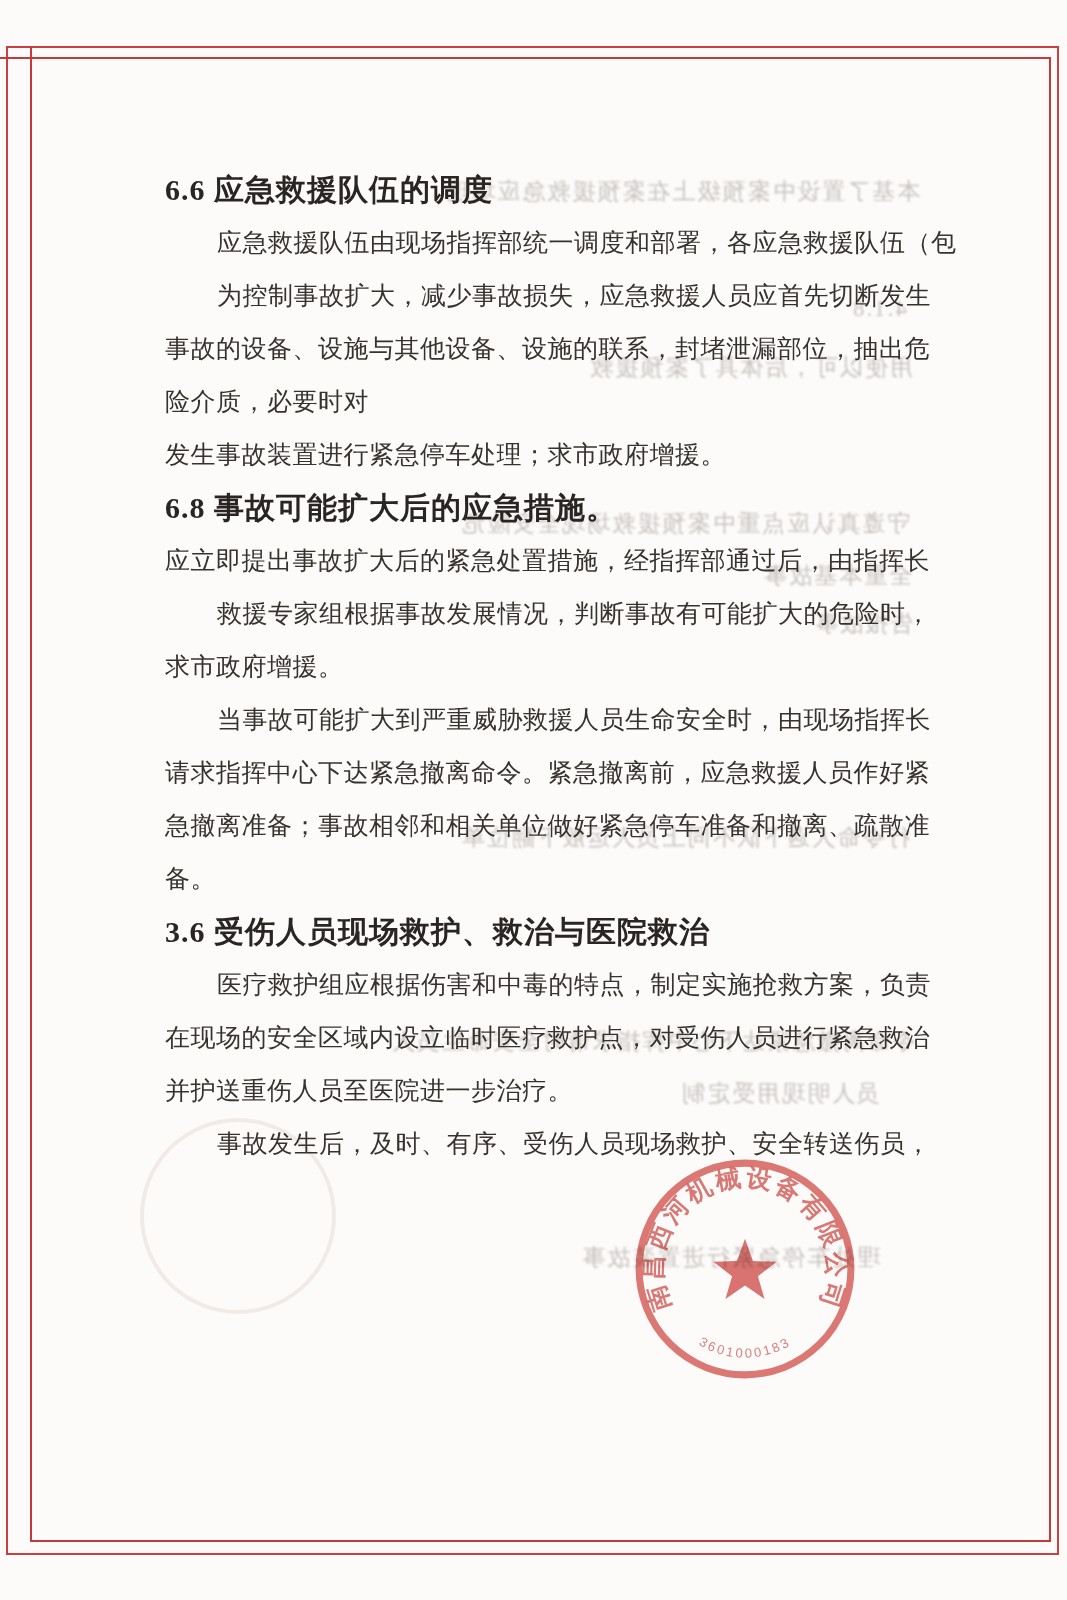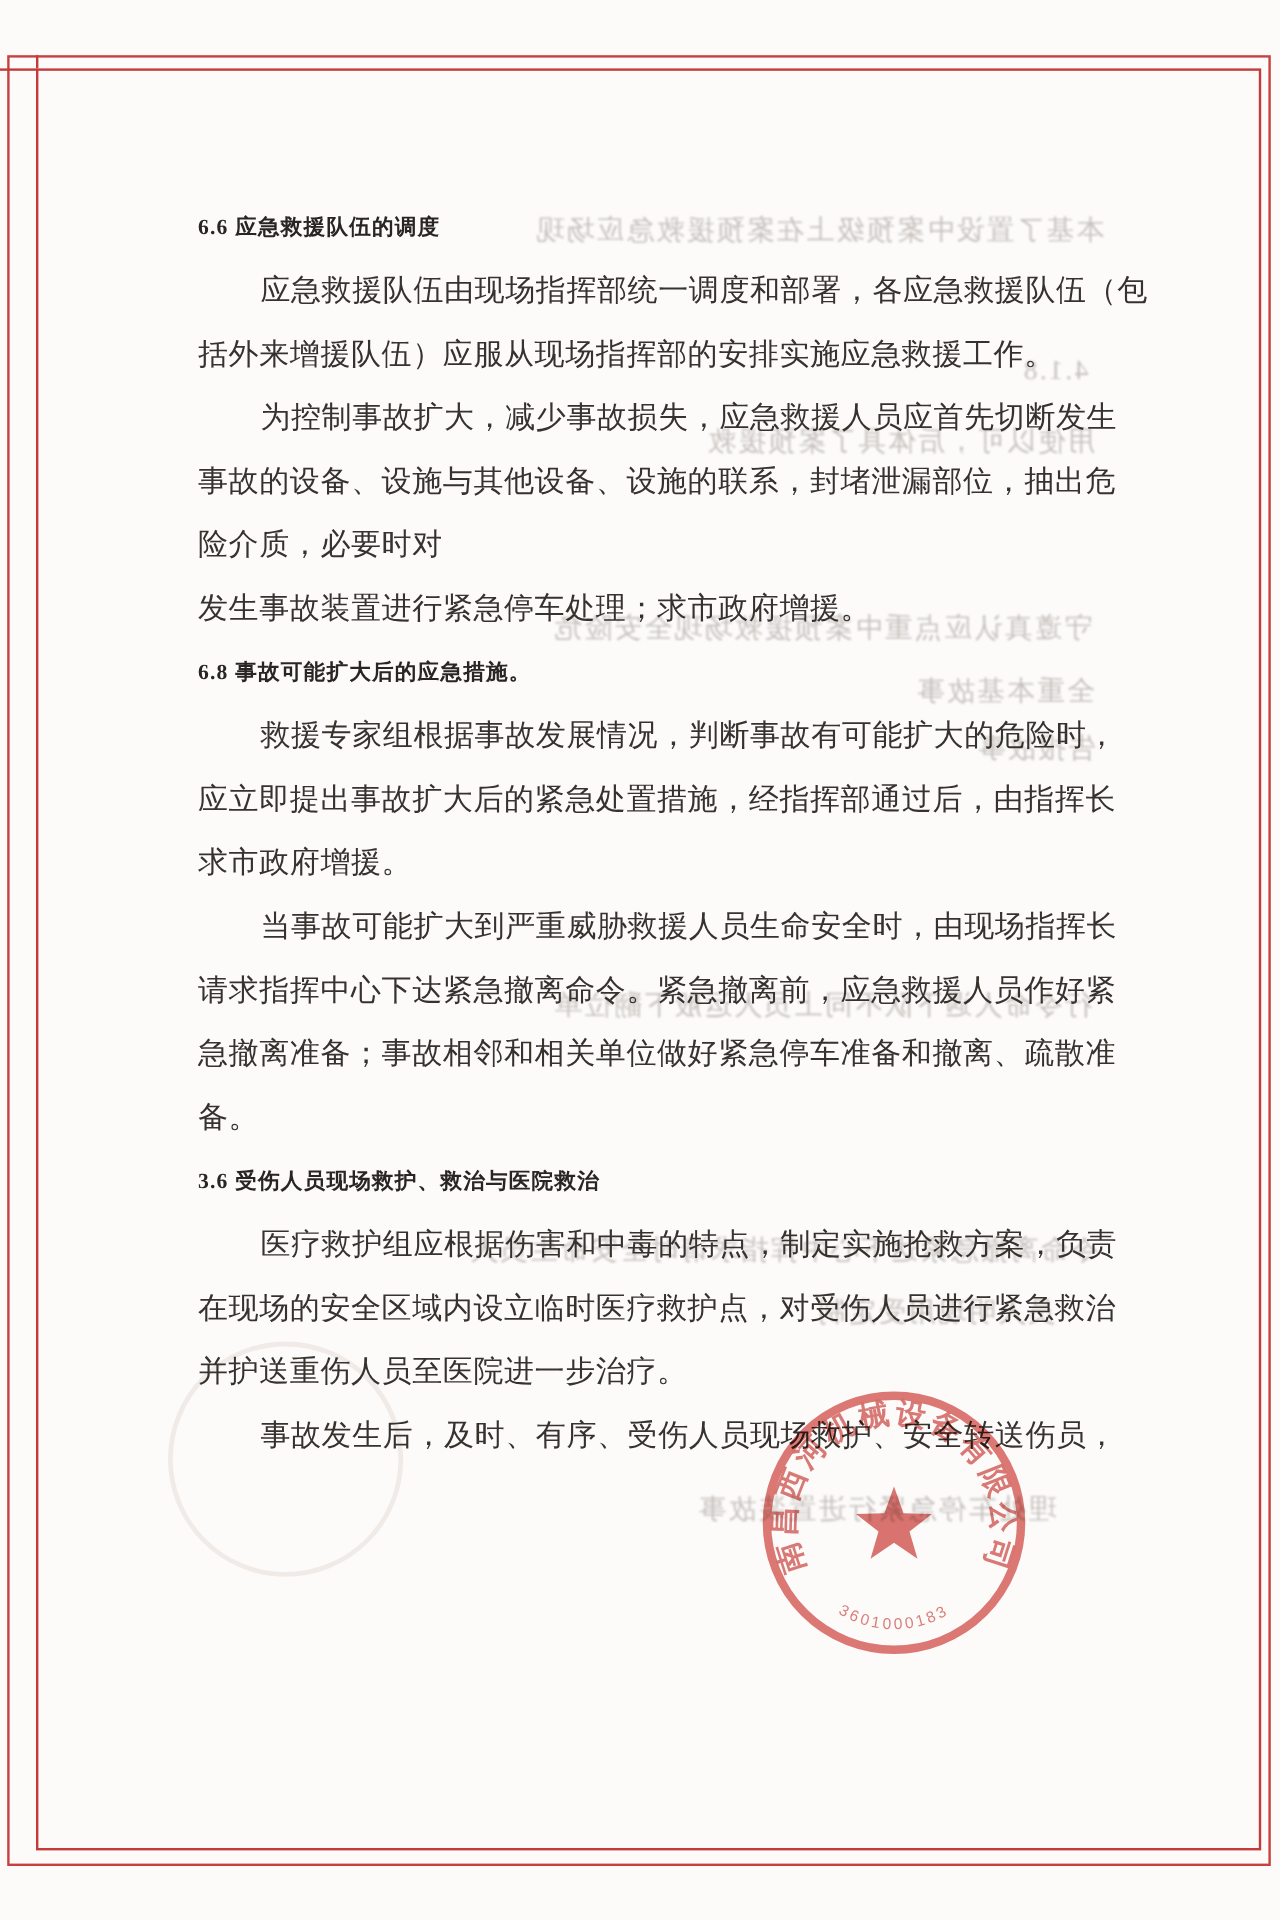--- a/index.html
+++ b/index.html
@@ -16,21 +16,21 @@
   .overshoot{position:absolute;background:#c43a3a;}
   .overshoot-h{left:0;top:57px;width:30px;height:2px;}
   .overshoot-v{left:30px;top:46px;width:2px;height:11px;}
   
   .text-block{
     position:absolute;left:165px;top:163px;width:742px;
     color:#36322e;font-size:25px;line-height:53px;
     letter-spacing:.5px;
   }
   .line{height:53px;white-space:nowrap;}
-  .line.heading{font-weight:bold;color:#282522;font-size:18px;letter-spacing:1px;}
+  .line.heading{font-weight:bold;color:#282522;font-size:30px;letter-spacing:1px;}
   .line.indent{text-indent:52px;}
   
   .ghost-layer{position:absolute;left:0;top:0;width:1067px;height:1600px;pointer-events:none;}
   .ghost{
     position:absolute;height:32px;overflow:hidden;white-space:nowrap;
     font-size:23px;color:rgba(148,138,129,.50);
     transform:scaleX(-1);filter:blur(1.1px);letter-spacing:2px;
   }
   
   .faint-stamp{
@@ -62,28 +62,27 @@
     <div class="ghost" style="left: 795px; top: 608px; width: 118px;">告报故事</div>
     <div class="ghost" style="left: 335px; top: 822px; width: 575px;">行令命人遇下队不同上员人运般下翻位单</div>
     <div class="ghost" style="left: 215px; top: 1026px; width: 700px;">令命离撤急紧达下心中挥指求请时全安命生员人</div>
     <div class="ghost" style="left: 618px; top: 1078px; width: 262px;">员人明现用受定制</div>
     <div class="ghost" style="left: 540px; top: 1242px; width: 340px;">理处车停急紧行进置装故事</div>
   </div>
 
 <div class="text-block">
     <div class="line heading">6.6 应急救援队伍的调度</div>
     <div class="line body indent">应急救援队伍由现场指挥部统一调度和部署，各应急救援队伍（包</div>
-    <div class="line body">括外来增援队伍）应服从现场指挥部的安排实施应急救援工作。</div>
     <div class="line body indent">为控制事故扩大，减少事故损失，应急救援人员应首先切断发生</div>
     <div class="line body">事故的设备、设施与其他设备、设施的联系，封堵泄漏部位，抽出危</div>
     <div class="line body">险介质，必要时对</div>
     <div class="line body">发生事故装置进行紧急停车处理；求市政府增援。</div>
     <div class="line heading">6.8 事故可能扩大后的应急措施。</div>
+    <div class="line body">应立即提出事故扩大后的紧急处置措施，经指挥部通过后，由指挥长</div>
     <div class="line body indent">救援专家组根据事故发展情况，判断事故有可能扩大的危险时，</div>
-    <div class="line body">应立即提出事故扩大后的紧急处置措施，经指挥部通过后，由指挥长</div>
     <div class="line body">求市政府增援。</div>
     <div class="line body indent">当事故可能扩大到严重威胁救援人员生命安全时，由现场指挥长</div>
     <div class="line body">请求指挥中心下达紧急撤离命令。紧急撤离前，应急救援人员作好紧</div>
     <div class="line body">急撤离准备；事故相邻和相关单位做好紧急停车准备和撤离、疏散准</div>
     <div class="line body">备。</div>
     <div class="line heading">3.6 受伤人员现场救护、救治与医院救治</div>
     <div class="line body indent">医疗救护组应根据伤害和中毒的特点，制定实施抢救方案，负责</div>
     <div class="line body">在现场的安全区域内设立临时医疗救护点，对受伤人员进行紧急救治</div>
     <div class="line body">并护送重伤人员至医院进一步治疗。</div>
     <div class="line body indent">事故发生后，及时、有序、受伤人员现场救护、安全转送伤员，</div>

